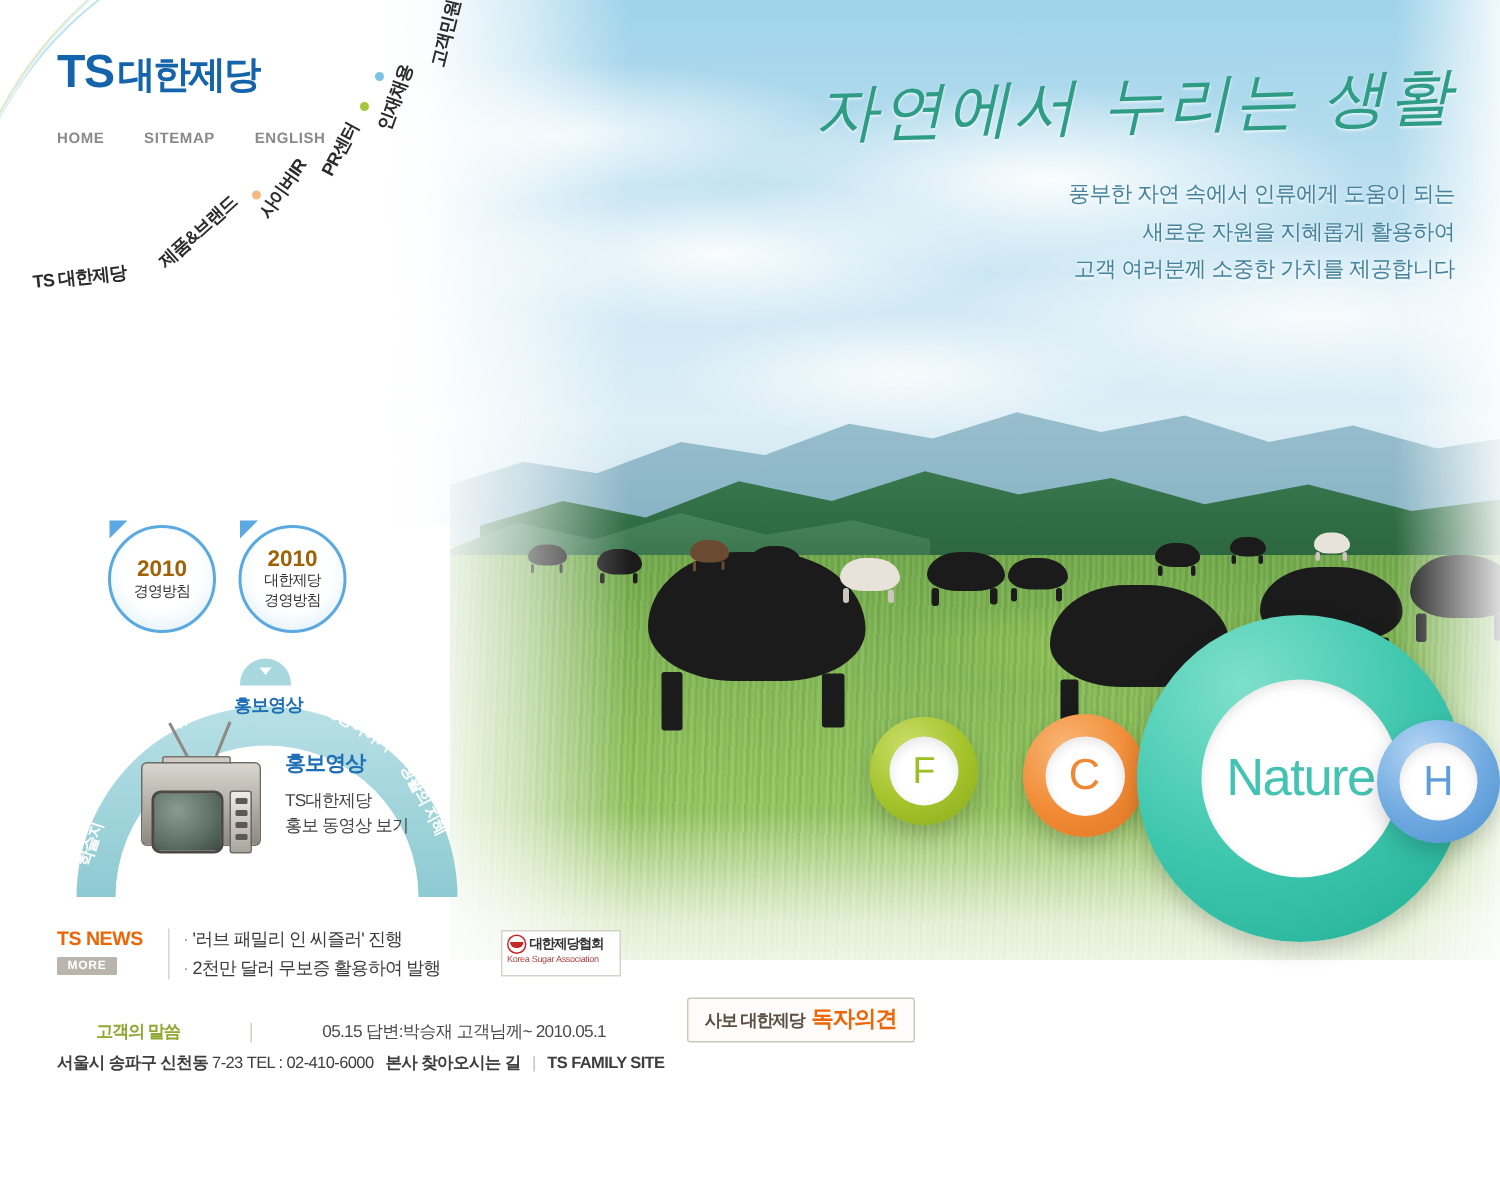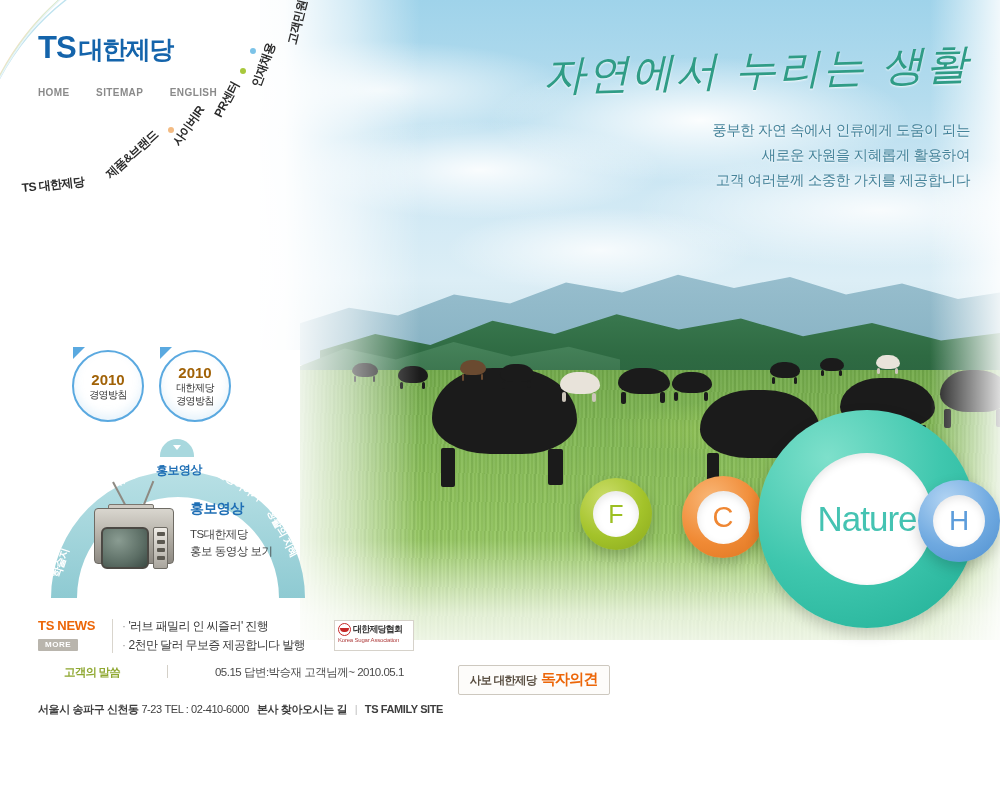--- a/index.html
+++ b/index.html
@@ -235,21 +235,21 @@
     border: 1px solid #c62828; position: relative; margin-right: 2px; flex: none;
   }
   .ksa-mark::after {
     content: ""; position: absolute; left: 1px; top: 4px; width: 9px; height: 4px;
     background: #c62828; border-radius: 0 0 6px 6px;
   }
   .ksa-kr { font-size: 9px; font-weight: bold; color: #333; letter-spacing: -.8px; }
   .ksa-en { font-size: 6px; color: #b04040; letter-spacing: -.2px; margin-top: 1px; }
 
   
-  .cust { position: absolute; left: 64px; top: 665px; z-index: 40; display: flex; align-items: flex-start; gap: 40px; }
+  .cust { position: absolute; left: 64px; top: 665px; z-index: 40; display: flex; align-items: flex-end; gap: 40px; }
   .cust-label { font-size: 11.5px; font-weight: bold; color: #8fa832; letter-spacing: -.8px; }
   .cust-div { width: 1px; height: 13px; background: #d4d0c8; margin: 0 7px; }
   .cust-msg { font-size: 11.5px; color: #4a4a4a; letter-spacing: -.5px; }
   .cust-btn {
     margin-left: 14px; border: 1px solid #cdc8bf; background: #fdfcfa;
     padding: 4px 11px 5px; border-radius: 2px; white-space: nowrap;
   }
   .cust-btn .b1 { font-size: 11.5px; font-weight: bold; color: #5a4f42; letter-spacing: -.8px; }
   .cust-btn .b2 { font-size: 15px; font-weight: bold; color: #ec6608; letter-spacing: -.8px; }
 
@@ -424,21 +424,21 @@
     <div class="news-head">
       <div class="news-title">TS NEWS</div>
       <span class="news-more">MORE</span>
     </div>
     <div class="news-div"></div>
     <div class="news-list">
       <div class="news-item">
         <span class="dot">·</span><span>'러브 패밀리 인 씨즐러' 진행</span>
       </div>
       <div class="news-item">
-        <span class="dot">·</span><span>2천만 달러 무보증 제공합니다 발행</span>
+        <span class="dot">·</span><span>2천만 달러 무보증 활용하여 발행</span>
       </div>
     </div>
     <div class="ksa-badge">
       <div class="ksa-row">
         <span class="ksa-mark"></span>
         <span class="ksa-kr">대한제당협회</span>
       </div>
       <div class="ksa-en">Korea Sugar Association</div>
     </div>
   </div>

